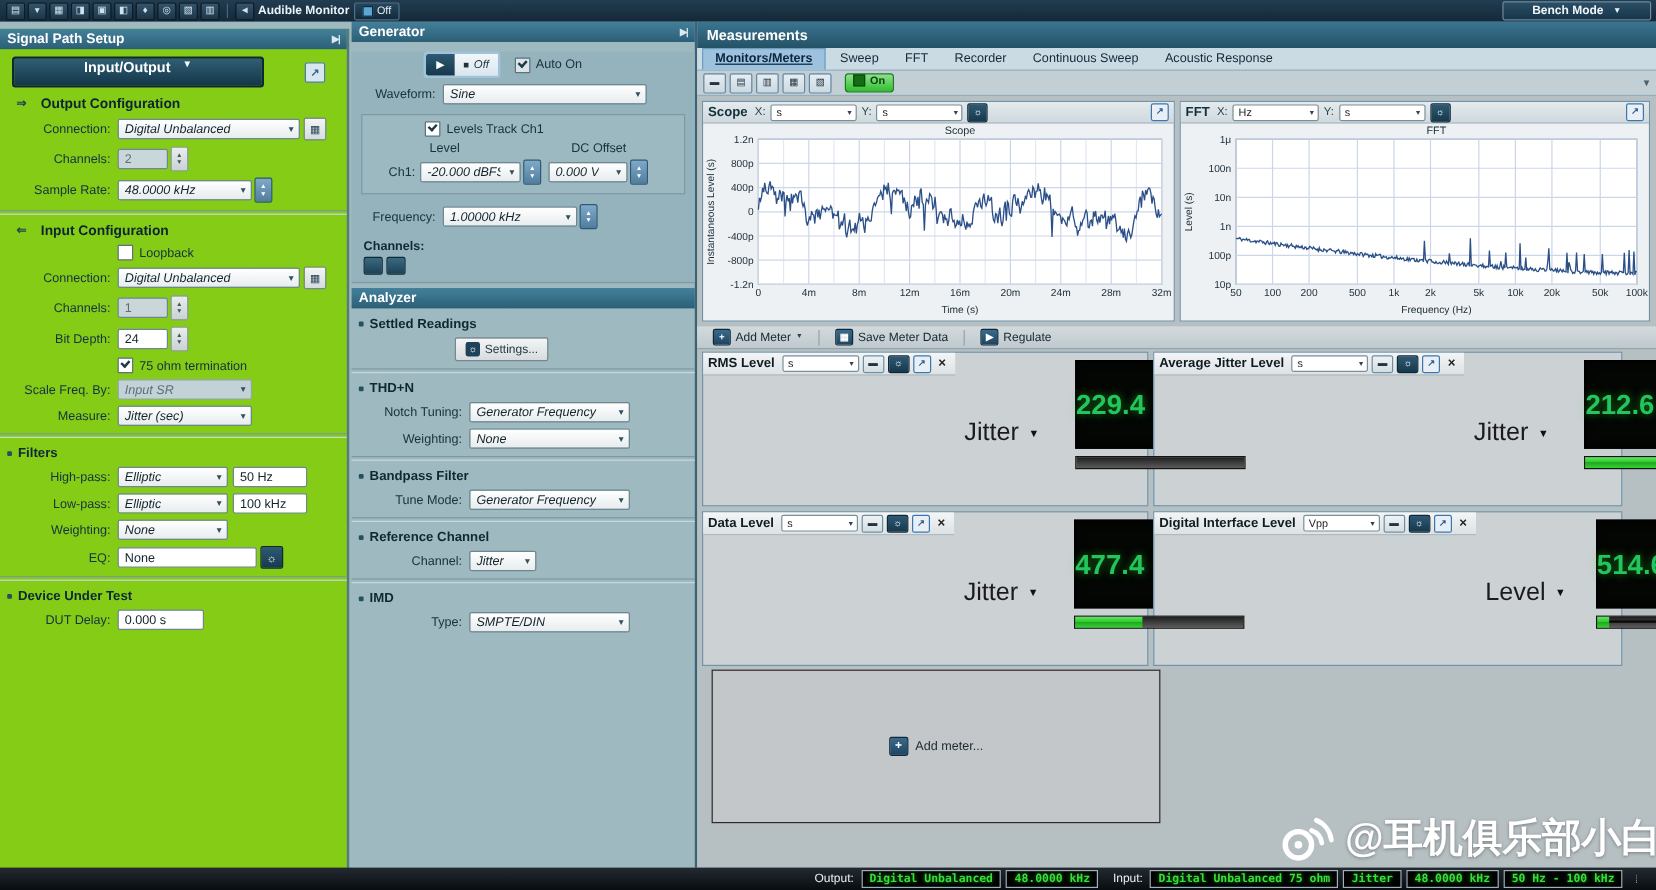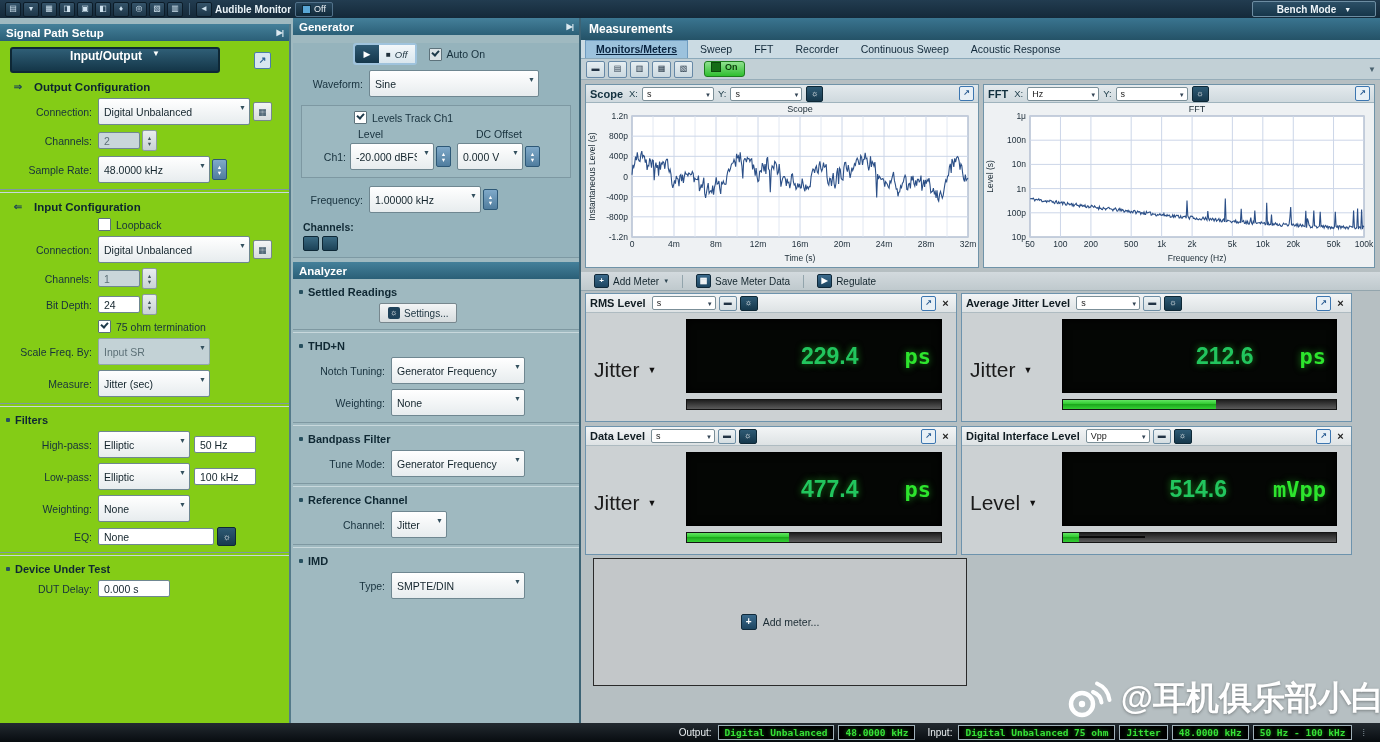--- a/index.html
+++ b/index.html
@@ -18,22 +18,22 @@
   .tb-spring{flex:1;}
   .bench{height:14px;min-width:110px;background:linear-gradient(#2c4f66,#16364a);border:1px solid #6d8da2;border-radius:2px;
          color:#eef4f8;font-size:10px;font-weight:bold;display:flex;align-items:center;justify-content:center;gap:8px;padding:0 6px;}
   .bench .ca{font-size:7px;}
   
   .phead{height:17px;background:linear-gradient(#44809a,#2b5f77);color:#fff;font-weight:bold;font-size:11.5px;
          display:flex;align-items:center;padding:0 6px;justify-content:space-between;}
   .phead .pin{font-size:8px;color:#dce9f0;letter-spacing:-1px;}
   .frow{display:flex;align-items:center;margin:5px 6px 5px 0;}
   .flabel{width:92px;text-align:right;font-size:10.5px;color:#17313d;margin-right:6px;flex:none;}
-  .combo{position:relative;height:27px;background:linear-gradient(#ffffff,#e7ecee);border:1px solid #6f8791;border-radius:2px;
-         font-size:10.5px;color:#13242c;display:flex;align-items:center;padding:0 16px 0 5px;box-sizing:border-box;}
+  .combo{position:relative;height:17px;background:linear-gradient(#ffffff,#e7ecee);border:1px solid #6f8791;border-radius:2px;
+         font-size:10.5px;color:#13242c;display:flex;align-items:center;padding:0 16px 0 5px;box-sizing:border-box;font-style:italic;}
   .combo .cv{white-space:nowrap;overflow:hidden;}
   .combo .ca{position:absolute;right:3px;top:5px;font-size:7px;color:#33505e;}
   .combo.dis{background:#c3d2d6;color:#5c7077;border-color:#92a6ad;}
   .editbox{height:17px;background:#fff;border:1px solid #6f8791;border-radius:2px;font-size:10.5px;color:#13242c;
            display:flex;align-items:center;padding:0 5px;box-sizing:border-box;}
   .spin{width:13px;height:19px;margin-left:2px;background:linear-gradient(#7fa9c9,#507d9e);border:1px solid #2d5877;border-radius:2px;
         display:flex;flex-direction:column;align-items:center;justify-content:center;color:#fff;}
   .spin span{font-size:5.5px;line-height:6px;}
   .spin.gray{background:linear-gradient(#e9edee,#c9d2d5);border-color:#8c9ba1;color:#44565e;}
   .sqbtn{width:17px;height:17px;margin-left:3px;background:linear-gradient(#f3f5f6,#d6dcde);border:1px solid #77878e;border-radius:2px;
@@ -110,21 +110,21 @@
   .mtoolbar{position:absolute;left:0;top:254px;width:100%;height:19px;background:linear-gradient(#d3dade,#bfc9cd);
             border-bottom:1px solid #93a5ad;display:flex;align-items:center;padding-left:6px;gap:2px;box-sizing:border-box;}
   .mtb-btn{display:flex;align-items:center;gap:4px;font-size:10px;color:#14262e;padding:1px 7px;}
   .mtb-ic{width:13px;height:12px;background:linear-gradient(#3a6a8c,#1d4560);border:1px solid #10293a;border-radius:2px;
           color:#fff;font-size:8px;font-weight:bold;line-height:11px;text-align:center;}
   .mtb-ca{font-size:6px;color:#2c4450;}
   .mtb-sep{width:1px;height:13px;background:#92a4ac;margin:0 4px;}
   
   .meters{position:absolute;left:4px;top:275px;width:771px;height:262px;display:grid;grid-template-columns:372px 391px;
           grid-template-rows:129px 129px;gap:4px;}
-  .meter{background:#ccd1d3;border:1px solid #6d93ad;box-sizing:border-box;display:flex;flex-direction:column;}
+  .meter{background:#ccd1d3;border:1px solid #6d93ad;box-sizing:border-box;display:flex;flex-direction:row;}
   .m-head{height:19px;background:linear-gradient(#f3f5f6,#dde2e4);border-bottom:1px solid #aebbc1;display:flex;align-items:center;
           padding:0 4px;gap:3px;flex:none;box-sizing:border-box;}
   .m-title{font-size:11px;font-weight:bold;color:#101c22;margin-right:3px;white-space:nowrap;}
   .m-combo{position:relative;width:64px;height:14px;background:#fff;border:1px solid #7b8f98;border-radius:2px;font-size:9px;color:#222;
            display:flex;align-items:center;padding:0 12px 0 4px;box-sizing:border-box;flex:none;}
   .m-combo .ca{position:absolute;right:2px;top:4px;font-size:6px;color:#345;}
   .m-mini{width:16px;height:13px;background:linear-gradient(#eef3f5,#d4dde1);border:1px solid #6e8ea4;border-radius:2px;
           color:#234;font-size:8px;line-height:12px;text-align:center;flex:none;}
   .m-mini.dark{background:linear-gradient(#2e5a74,#16384c);color:#fff;border-color:#0e2836;}
   .m-x{margin-left:auto;}

